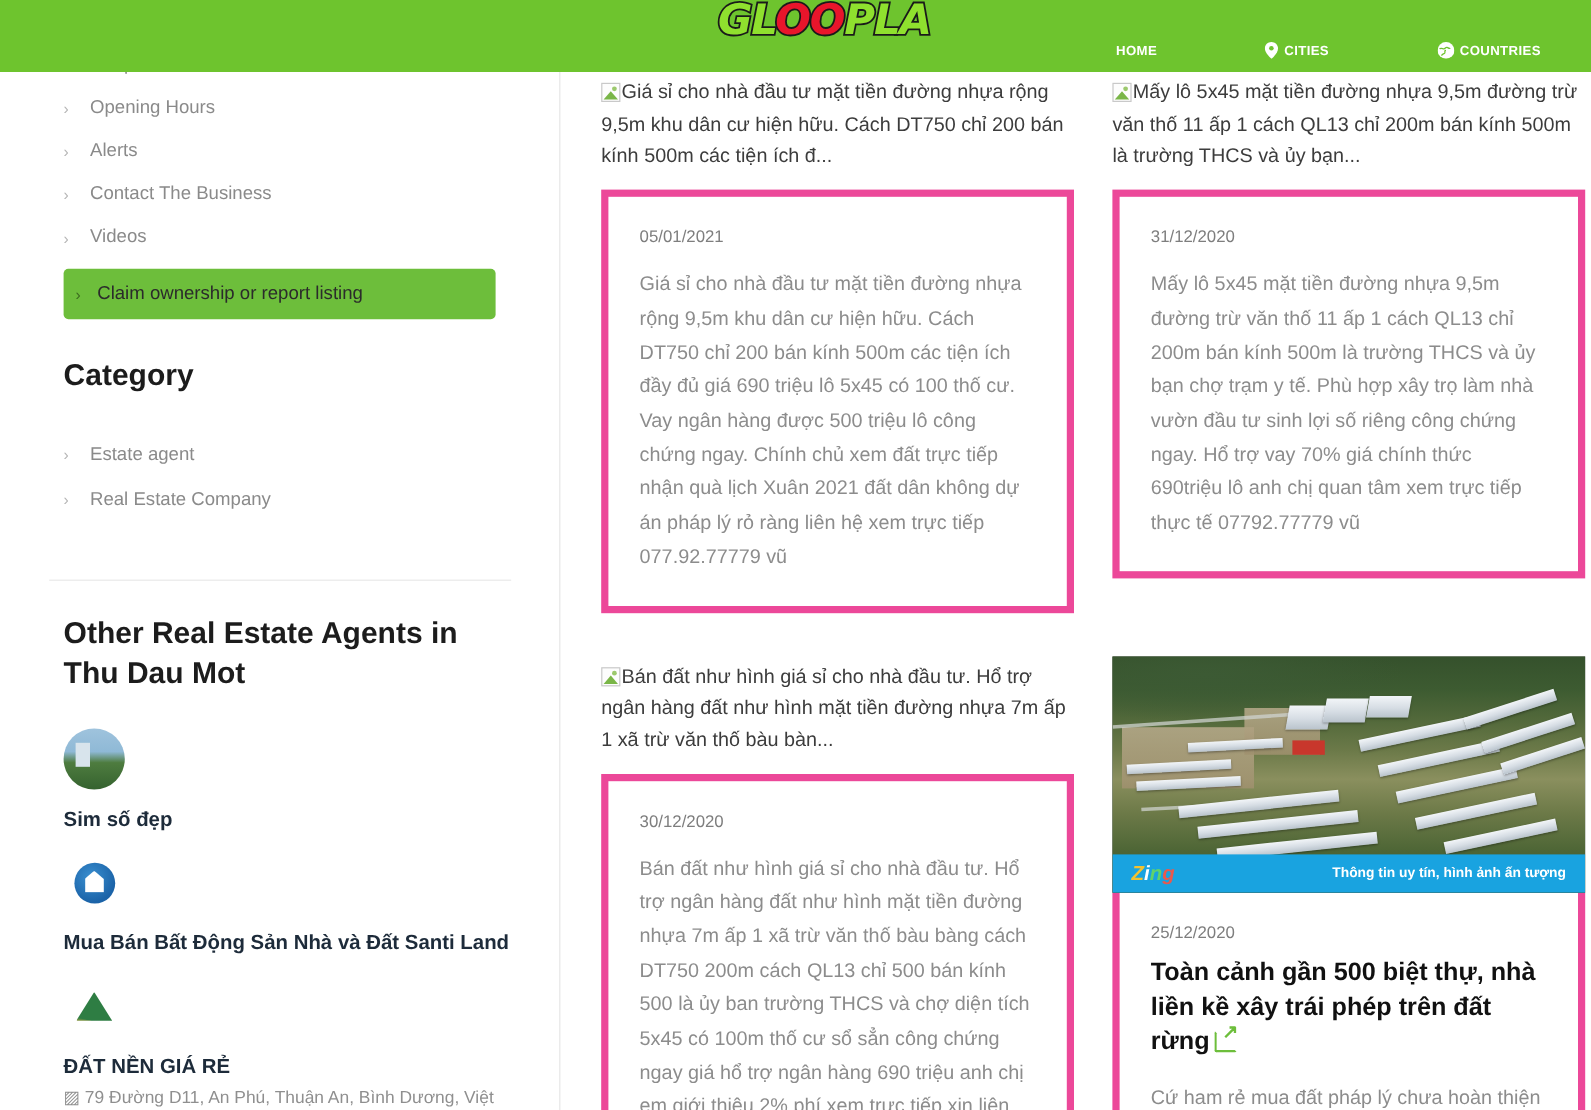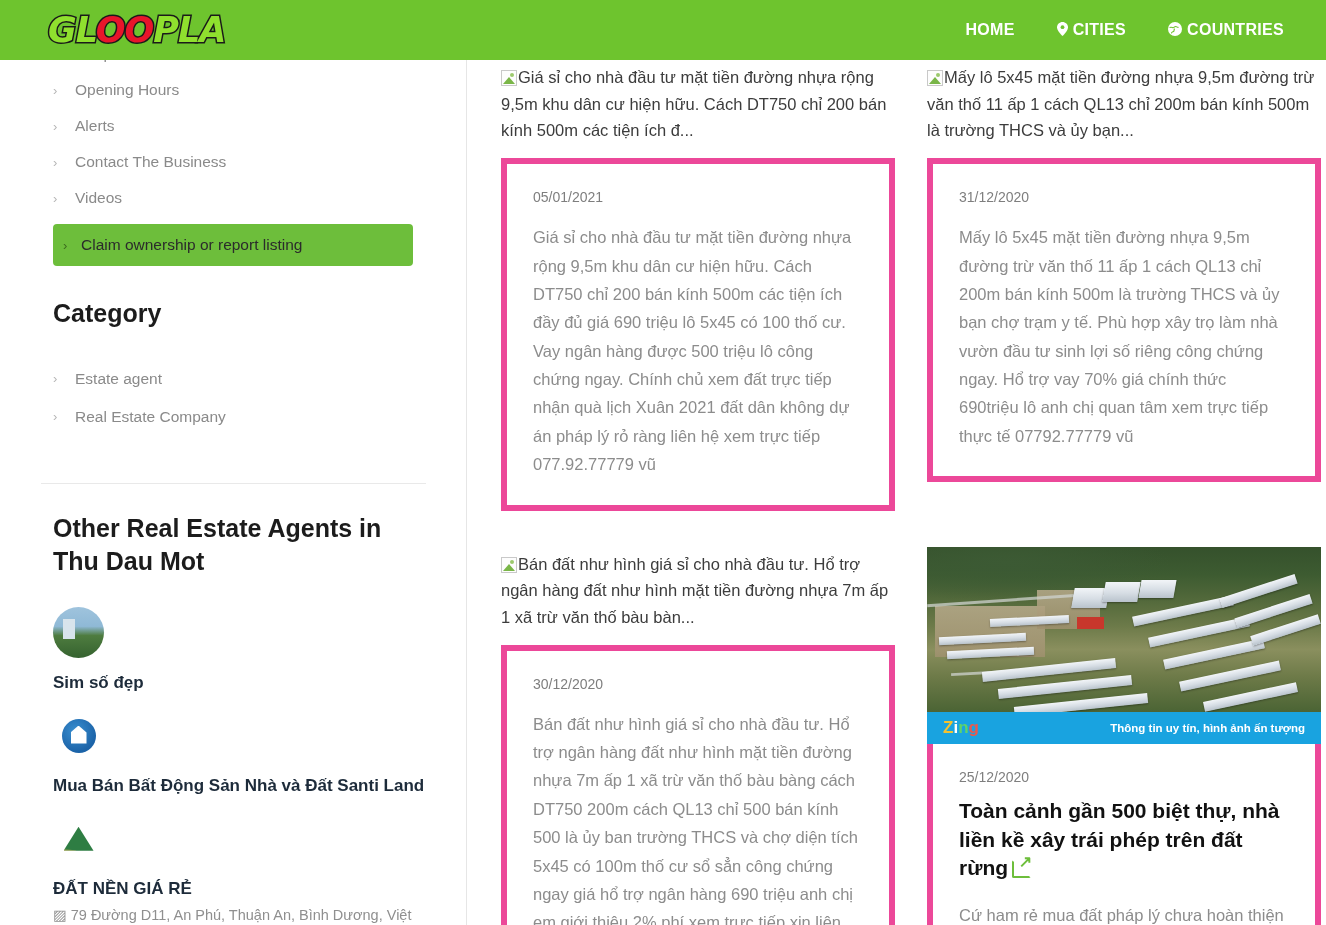--- a/index.html
+++ b/index.html
@@ -10,45 +10,46 @@
     font-family:"Liberation Sans", sans-serif;
     color:#4a4a4a;
     overflow:hidden;
     position:relative;
   }
 
   
   #site-header{
     position:absolute; top:0; left:0; width:1326px; height:60px;
     background:#6ec42e; z-index:50;
-    display:flex; align-items:center;
+    display:flex; align-items:center;flex-direction:column;
   }
   #brand-logo{
     margin-left:48px;
     font-size:35px; font-weight:bold; font-style:italic;
     letter-spacing:-1px;
     line-height:1;
     font-family:"DejaVu Sans", sans-serif;
     -webkit-text-stroke:3px #1a1a1a;
     paint-order: stroke fill;
     white-space:nowrap;
     user-select:none;
   }
   #brand-logo .g-green{ color:#8fe02e; }
   #brand-logo .g-red{ color:#e8152b; }
 
   #main-nav{
     margin-left:auto; margin-right:42px;
     display:flex; align-items:center; gap:42px;
   }
   #main-nav .nav-link{
-    color:#ffffff; font-size:16px; font-weight:bold;
+    color:#ffffff; font-size:11px; font-weight:bold;
     letter-spacing:.3px; text-decoration:none;
     display:flex; align-items:center; gap:5px;
     white-space:nowrap;
+    margin-left:48px;
   }
   .nav-ico{ display:inline-block; line-height:1; font-size:14px; }
 
   
   #page{
     position:absolute; top:0; left:0; width:1326px; height:925px;
   }
   #sidebar{
     position:absolute; left:0; top:0; width:467px; height:925px;
     border-right:1px solid #e6e6e6;
@@ -210,21 +211,21 @@
     opacity:.85;
   }
   .road{ position:absolute; background:#cfd3cf; opacity:.75; }
   .redroof{ position:absolute; background:#c8372c; }
   .zing-bar{
     position:absolute; left:0; right:0; bottom:0; height:32px;
     background:#19a3e0;
     display:flex; align-items:center; justify-content:space-between;
     padding:0 16px;
   }
-  .zing-logo{ font-size:17px; font-weight:bold; line-height:1;}
+  .zing-logo{ font-size:17px; font-weight:bold; font-style:italic; line-height:1;}
   .zing-logo .z1{color:#f2c230;} .zing-logo .z2{color:#ffffff;}
   .zing-logo .z3{color:#5fd36a;} .zing-logo .z4{color:#e8594e;}
   .zing-tag{ color:#ffffff; font-size:11.5px; font-weight:bold; }
   .article-date{ color:#7e7e7e; font-size:14px; margin:0 0 12px 0; }
   .article-title{
     color:#111111; font-size:21px; font-weight:bold; line-height:1.38;
     margin:0 0 18px 0;
   }
   .ext-ico{
     display:inline-block; width:19px;height:19px;

